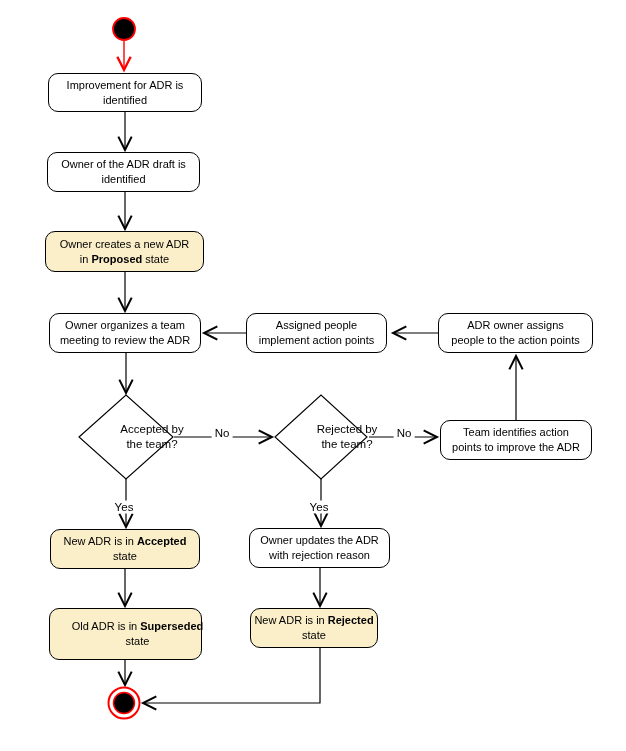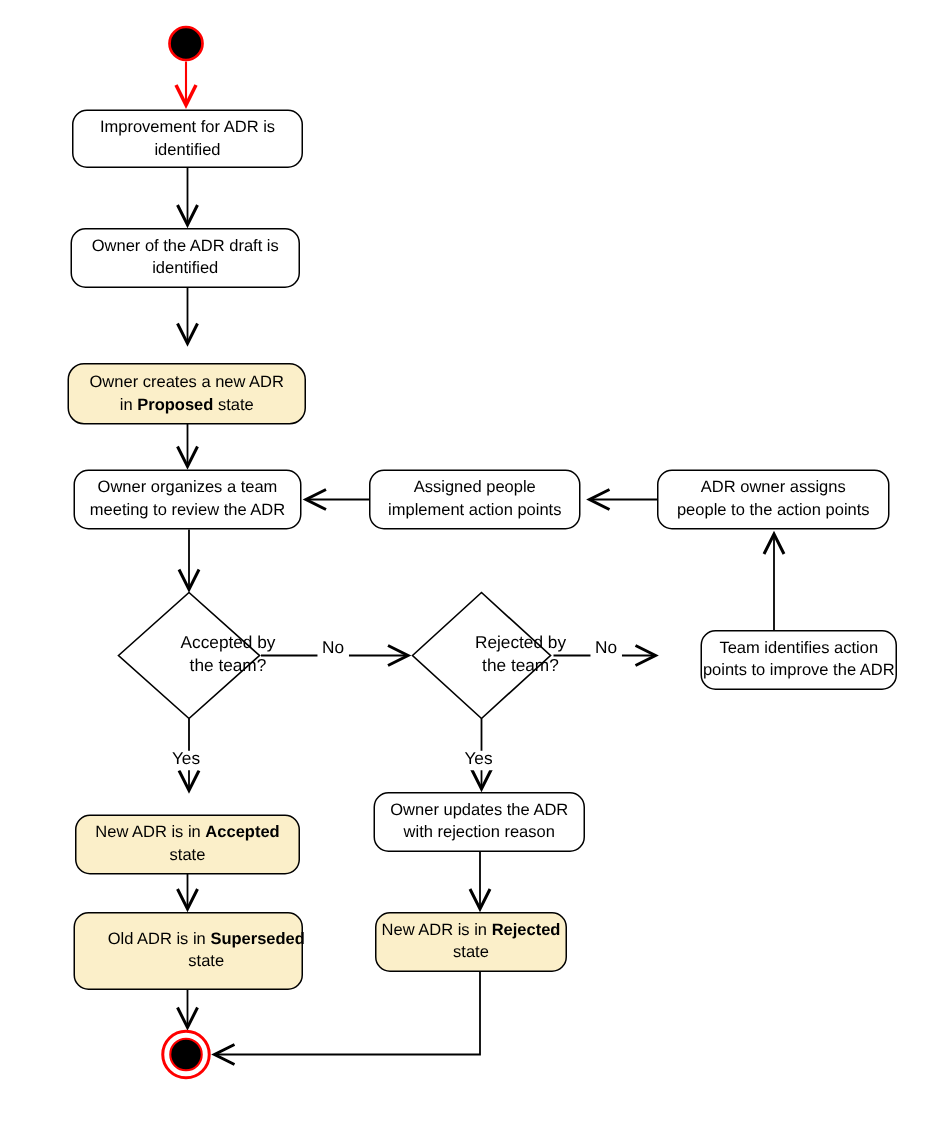--- a/index.html
+++ b/index.html
@@ -74,55 +74,55 @@
   <div class="node" style="left:48px;top:73px;width:154px;height:39px;">
     <div class="ln">Improvement for ADR is</div>
     <div class="ln">identified</div>
   </div>
 
   <div class="node" style="left:47px;top:152px;width:153px;height:40px;">
     <div class="ln">Owner of the ADR draft is</div>
     <div class="ln">identified</div>
   </div>
 
-  <div class="node state" style="left:45px;top:242px;width:159px;height:41px;border-radius:11px;">
+  <div class="node state" style="left:45px;top:231px;width:159px;height:41px;">
     <div class="ln">Owner creates a new ADR</div>
     <div class="ln"><span>in </span><b>Proposed</b><span> state</span></div>
   </div>
 
   <div class="node" style="left:49px;top:313px;width:152px;height:40px;">
     <div class="ln">Owner organizes a team</div>
     <div class="ln">meeting to review the ADR</div>
   </div>
 
   <div class="node" style="left:246px;top:313px;width:141px;height:40px;justify-content:center;">
     <div class="ln">Assigned people</div>
     <div class="ln">implement action points</div>
   </div>
 
   <div class="node" style="left:438px;top:313px;width:155px;height:40px;">
     <div class="ln">ADR owner assigns</div>
     <div class="ln">people to the action points</div>
   </div>
 
-  <div class="node" style="left:440px;top:420px;width:131px;height:40px;margin-left:27px;">
+  <div class="node" style="left:440px;top:420px;width:152px;height:40px;">
     <div class="ln">Team identifies action</div>
     <div class="ln">points to improve the ADR</div>
   </div>
 
   <div class="dtext" style="left:126px;top:437px;">
     <div class="ln">Accepted by</div>
     <div class="ln">the team?</div>
   </div>
   <div class="dtext" style="left:321px;top:437px;justify-content:flex-end;">
     <div class="ln">Rejected by</div>
     <div class="ln">the team?</div>
   </div>
 
-  <div class="node state" style="left:50px;top:529px;width:150px;height:40px;margin-top:14px;">
+  <div class="node state" style="left:50px;top:529px;width:150px;height:40px;">
     <div class="ln"><span>New ADR is in </span><b>Accepted</b></div>
     <div class="ln">state</div>
   </div>
 
   <div class="node state" style="left:49px;top:608px;width:153px;height:52px;padding-left:24px;">
     <div class="ln"><span>Old ADR is in </span><b>Superseded</b></div>
     <div class="ln">state</div>
   </div>
 
   <div class="node" style="left:249px;top:528px;width:141px;height:40px;">

